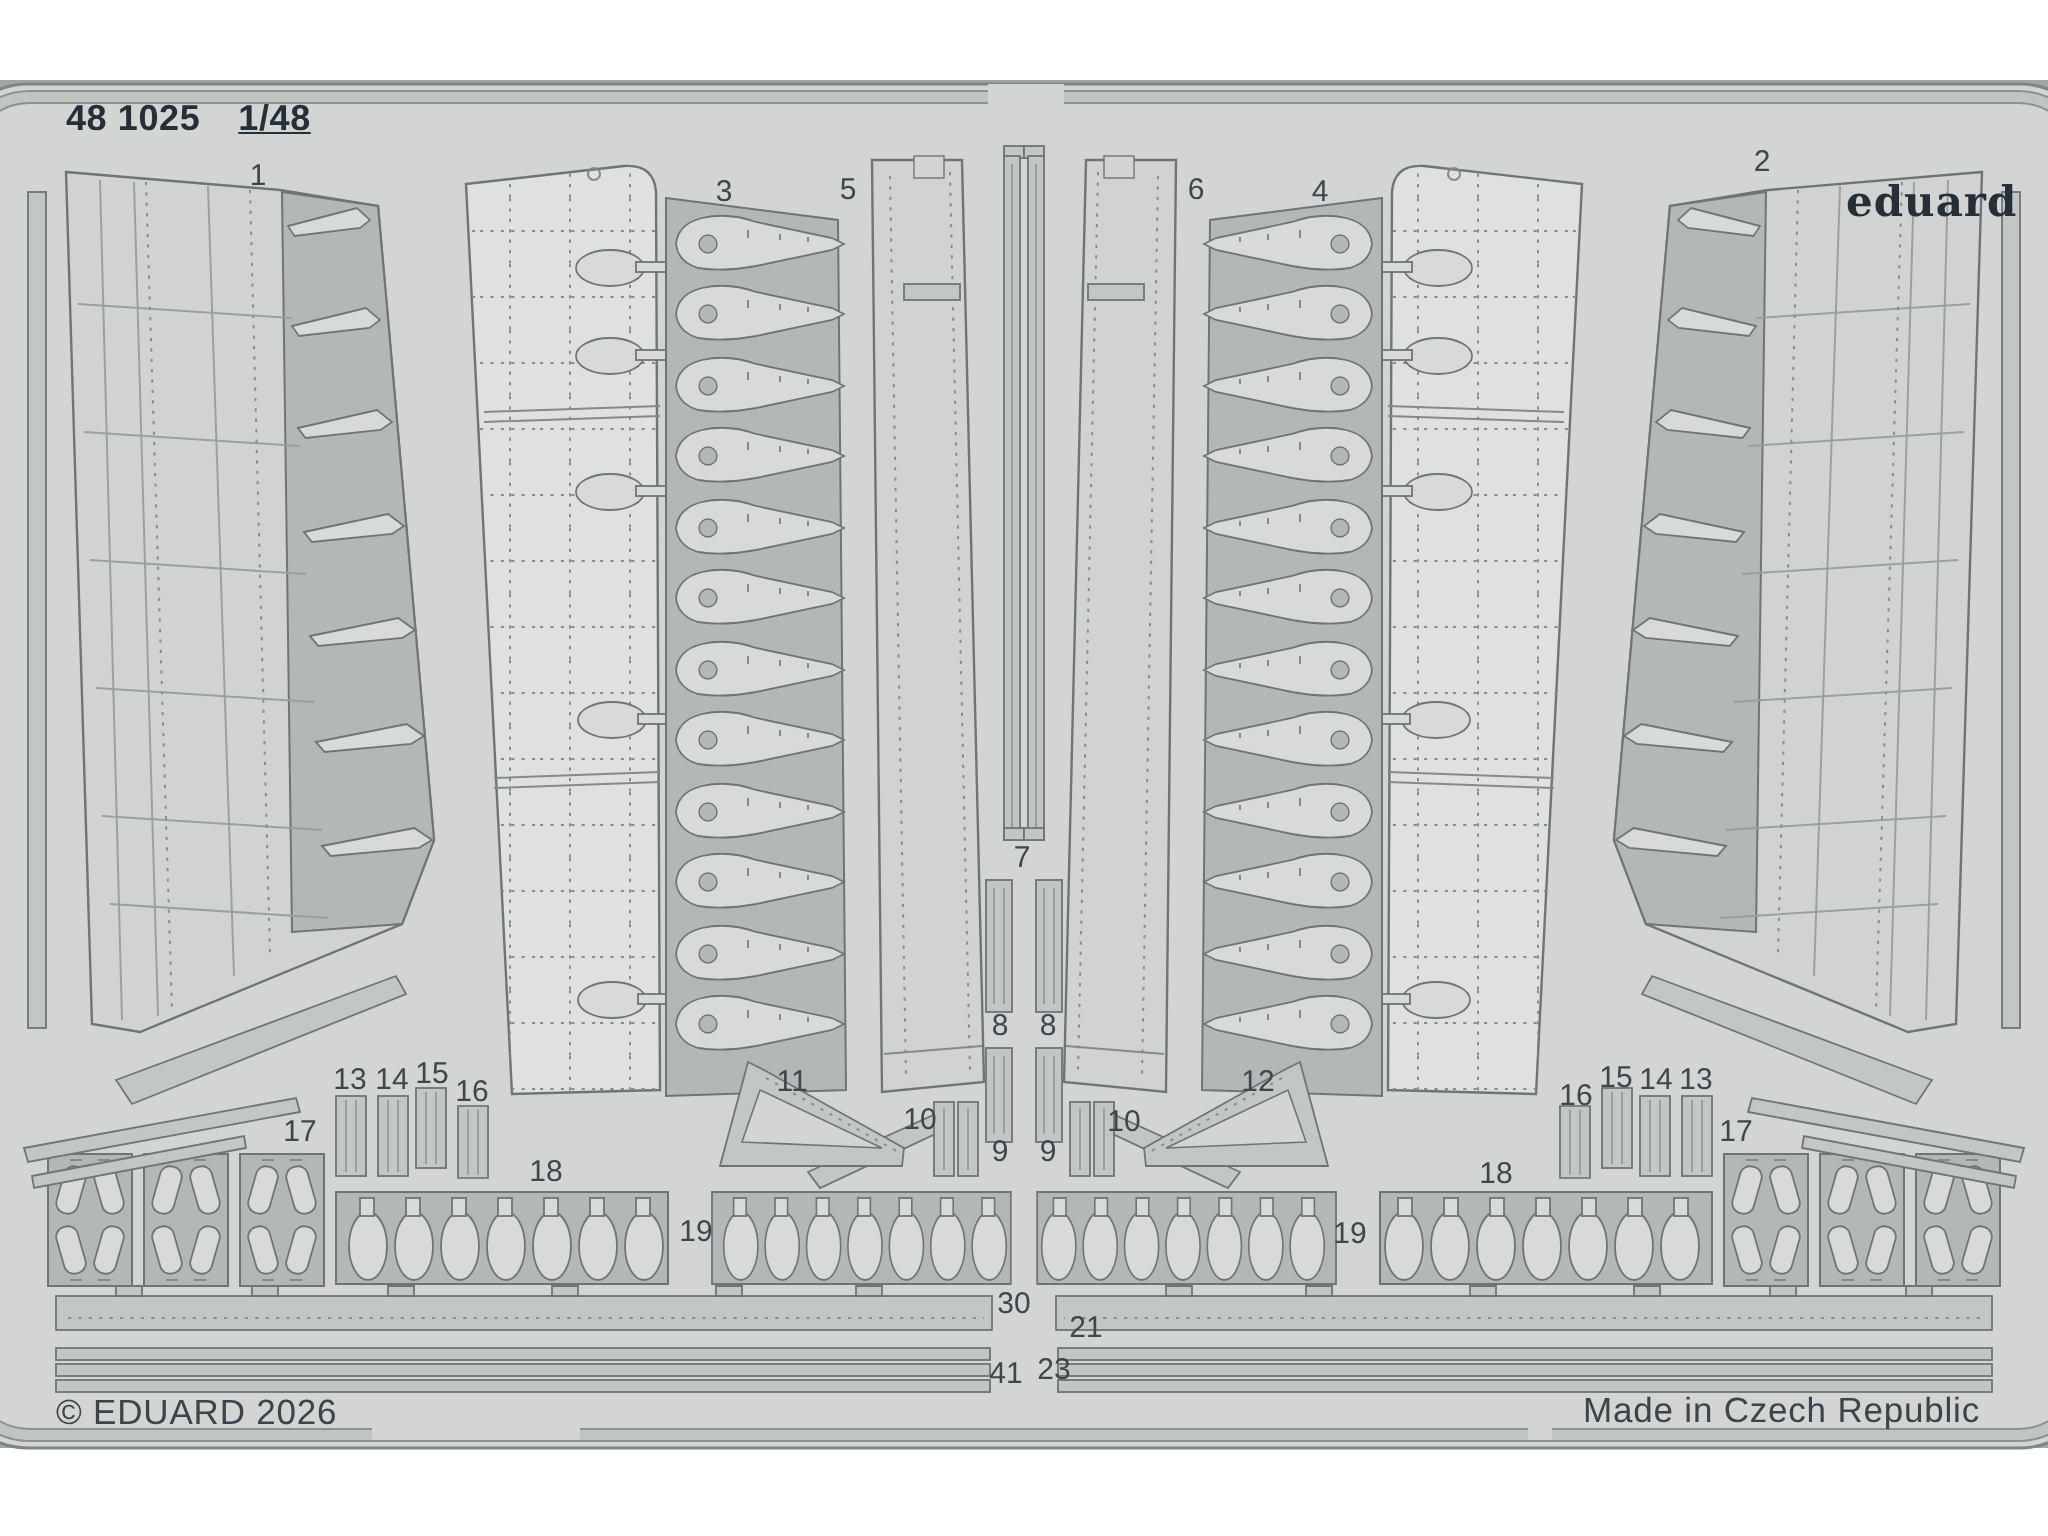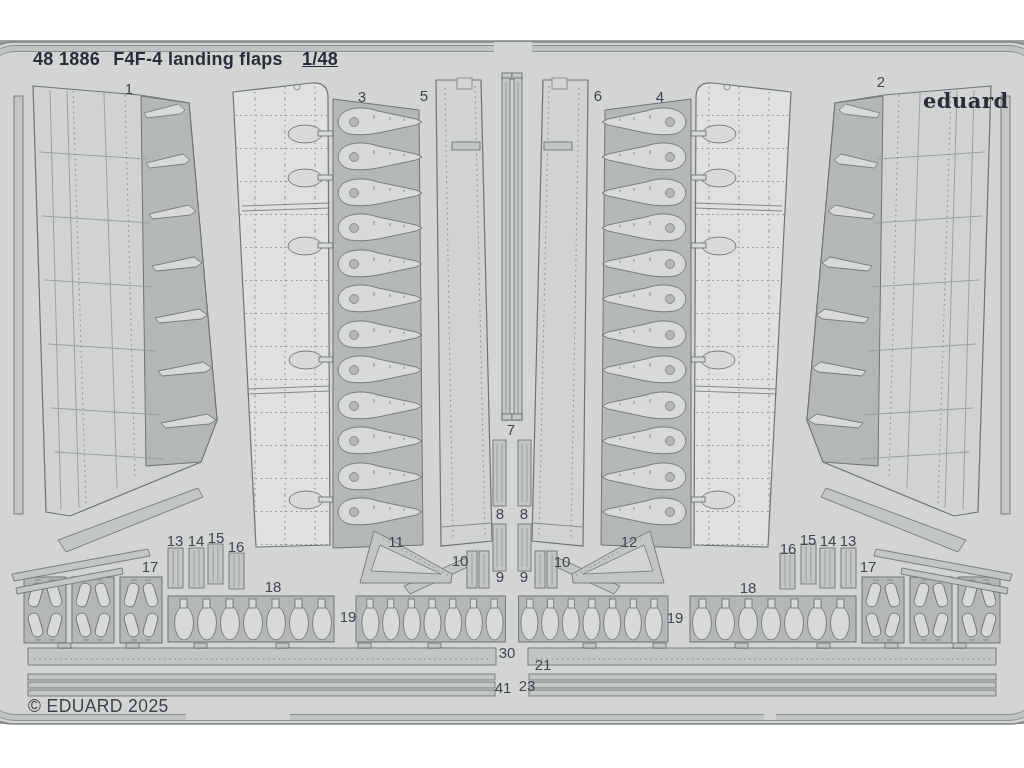--- a/index.html
+++ b/index.html
@@ -209,26 +209,26 @@
       <rect class="mid" x="28" y="682" width="467" height="6"></rect>
       <rect class="mid" x="28" y="690" width="467" height="6"></rect>
     </g>
 
   </g>
 
   <use href="#halfL" transform="translate(1024,0) scale(-1,1)"></use>
 </svg>
 
   <div class="hdr">
-    <span>48 1886</span>
-    <span class="gap1">F4F-4 landing flaps</span>
+    <span>48 1025</span>
     <span class="gap2">1/48</span>
   </div>
   <div class="brand">eduard</div>
-  <div class="foot-l">© EDUARD 2025</div>
+  <div class="foot-l">© EDUARD 2026</div>
+  <div class="foot-r">Made in Czech Republic</div>
   <div class="labels">
       <div class="plabel" style="left: 129px; top: 88px;">1</div>
       <div class="plabel" style="left: 881px; top: 81px;">2</div>
       <div class="plabel" style="left: 362px; top: 96px;">3</div>
       <div class="plabel" style="left: 660px; top: 96px;">4</div>
       <div class="plabel" style="left: 424px; top: 95px;">5</div>
       <div class="plabel" style="left: 598px; top: 95px;">6</div>
       <div class="plabel" style="left: 511px; top: 429px;">7</div>
       <div class="plabel" style="left: 500px; top: 513px;">8</div>
       <div class="plabel" style="left: 524px; top: 513px;">8</div>

